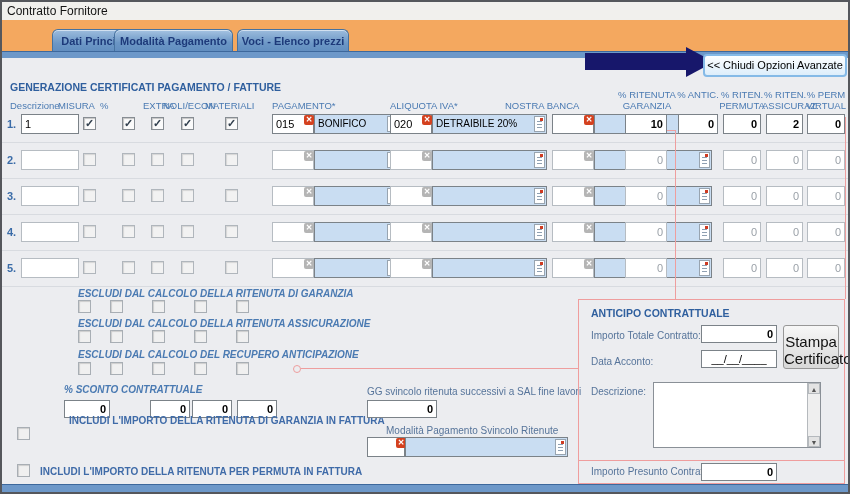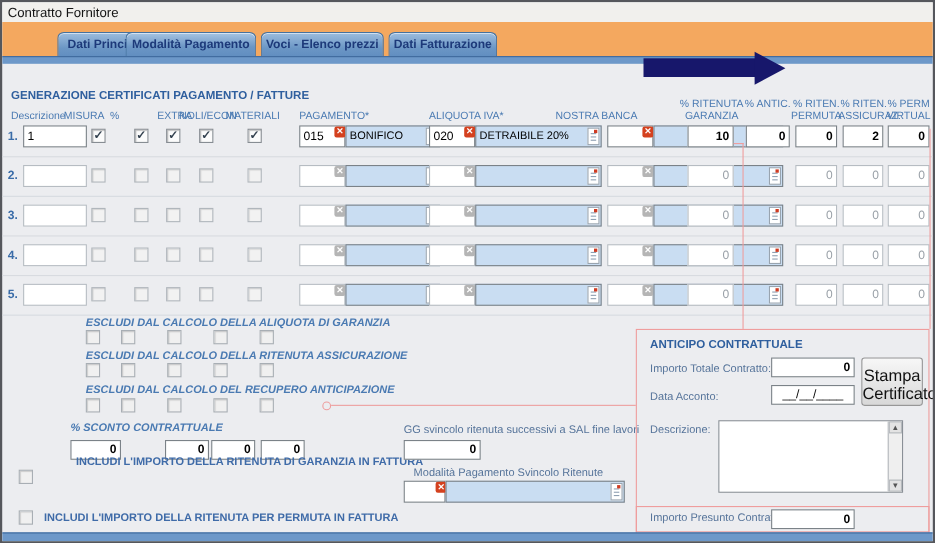--- a/index.html
+++ b/index.html
@@ -93,26 +93,26 @@
 <body>
 
 <div class="win">
 
   <div class="titlebar">Contratto Fornitore</div>
 
   <div class="tabstrip">
     <div class="tab t1">Dati Principali</div>
     <div class="tab t2">Modalità Pagamento</div>
     <div class="tab t3">Voci - Elenco prezzi</div>
-    <div class="tab t4">Dati Fatturazione</div>
   </div>
   <div class="subbar"></div>
 
   <div class="arrow-shaft"></div>
   <div class="arrow-head"></div>
+  <div class="adv-btn">&lt;&lt; Chiudi Opzioni Avanzate</div>
 
   <div class="sec-title">GENERAZIONE CERTIFICATI PAGAMENTO / FATTURE</div>
 
   <span class="h" style="left:8px;  top:98px;">Descrizione</span>
   <span class="h" style="left:56px; top:98px;">MISURA</span>
   <span class="h" style="left:98px; top:98px;">%</span>
   <span class="h" style="left:141px;top:98px;">EXTRA</span>
   <span class="h" style="left:161px;top:98px;">NOLI/ECON</span>
   <span class="h" style="left:203px;top:98px;">MATERIALI</span>
   <span class="h" style="left:270px;top:98px;">PAGAMENTO*</span>
@@ -340,21 +340,21 @@
       <input class="n permv" value="0" style="">
     </div>
     </div>
 
   <div class="rline" style="left:665px;top:128px;width:9px;height:1px;"></div>
   <div class="rline" style="left:673px;top:128px;width:1px;height:169px;"></div>
   <div class="rline" style="left:843px;top:115px;width:1px;height:182px;"></div>
   <div class="rcircle"></div>
   <div class="rline" style="left:299px;top:366px;width:277px;height:1px;"></div>
 
-  <span class="blab" style="left:76px;top:286px;">ESCLUDI DAL CALCOLO DELLA ALIQUOTA DI GARANZIA</span>
+  <span class="blab" style="left:76px;top:286px;">ESCLUDI DAL CALCOLO DELLA RITENUTA DI GARANZIA</span>
   <span class="cbs" style="left:76px;top:298px;"></span>
   <span class="cbs" style="left:108px;top:298px;"></span>
   <span class="cbs" style="left:150px;top:298px;"></span>
   <span class="cbs" style="left:192px;top:298px;"></span>
   <span class="cbs" style="left:234px;top:298px;"></span>
 
   <span class="blab" style="left:76px;top:316px;">ESCLUDI DAL CALCOLO DELLA RITENUTA ASSICURAZIONE</span>
   <span class="cbs" style="left:76px;top:328px;"></span>
   <span class="cbs" style="left:108px;top:328px;"></span>
   <span class="cbs" style="left:150px;top:328px;"></span>
@@ -374,21 +374,21 @@
   <input class="fld" style="left: 190px; top: 398px; width: 40px;" value="0">
   <input class="fld" style="left: 235px; top: 398px; width: 40px;" value="0">
 
   <span class="cbs" style="left:15px;top:425px;"></span>
   <span class="ilab" style="left:38px;top:413px;padding-left:29px;">INCLUDI L'IMPORTO DELLA RITENUTA DI GARANZIA IN FATTURA</span>
   <span class="cbs" style="left:15px;top:462px;"></span>
   <span class="ilab" style="left:38px;top:464px;">INCLUDI L'IMPORTO DELLA RITENUTA PER PERMUTA IN FATTURA</span>
 
   <span class="glab" style="left:365px;top:384px;">GG svincolo ritenuta successivi a SAL fine lavori</span>
   <input class="fld" style="left: 365px; top: 398px; width: 70px;" value="0">
-  <span class="glab" style="left:374px;top:423px;">Modalità Pagamento Svincolo Ritenute</span>
+  <span class="glab" style="left:384px;top:423px;">Modalità Pagamento Svincolo Ritenute</span>
   <div class="combo" style="left:365px;top:435px;width:201px;">
     <input class="inp code" style="width: 38px;" value="">
     <span class="xicon" style="left:29px;">✕</span>
     <div class="cval" style="left:38px;width:163px;"></div>
     <span class="picker">
         <i></i>
       </span>
   </div>
 
   <div class="panel">

